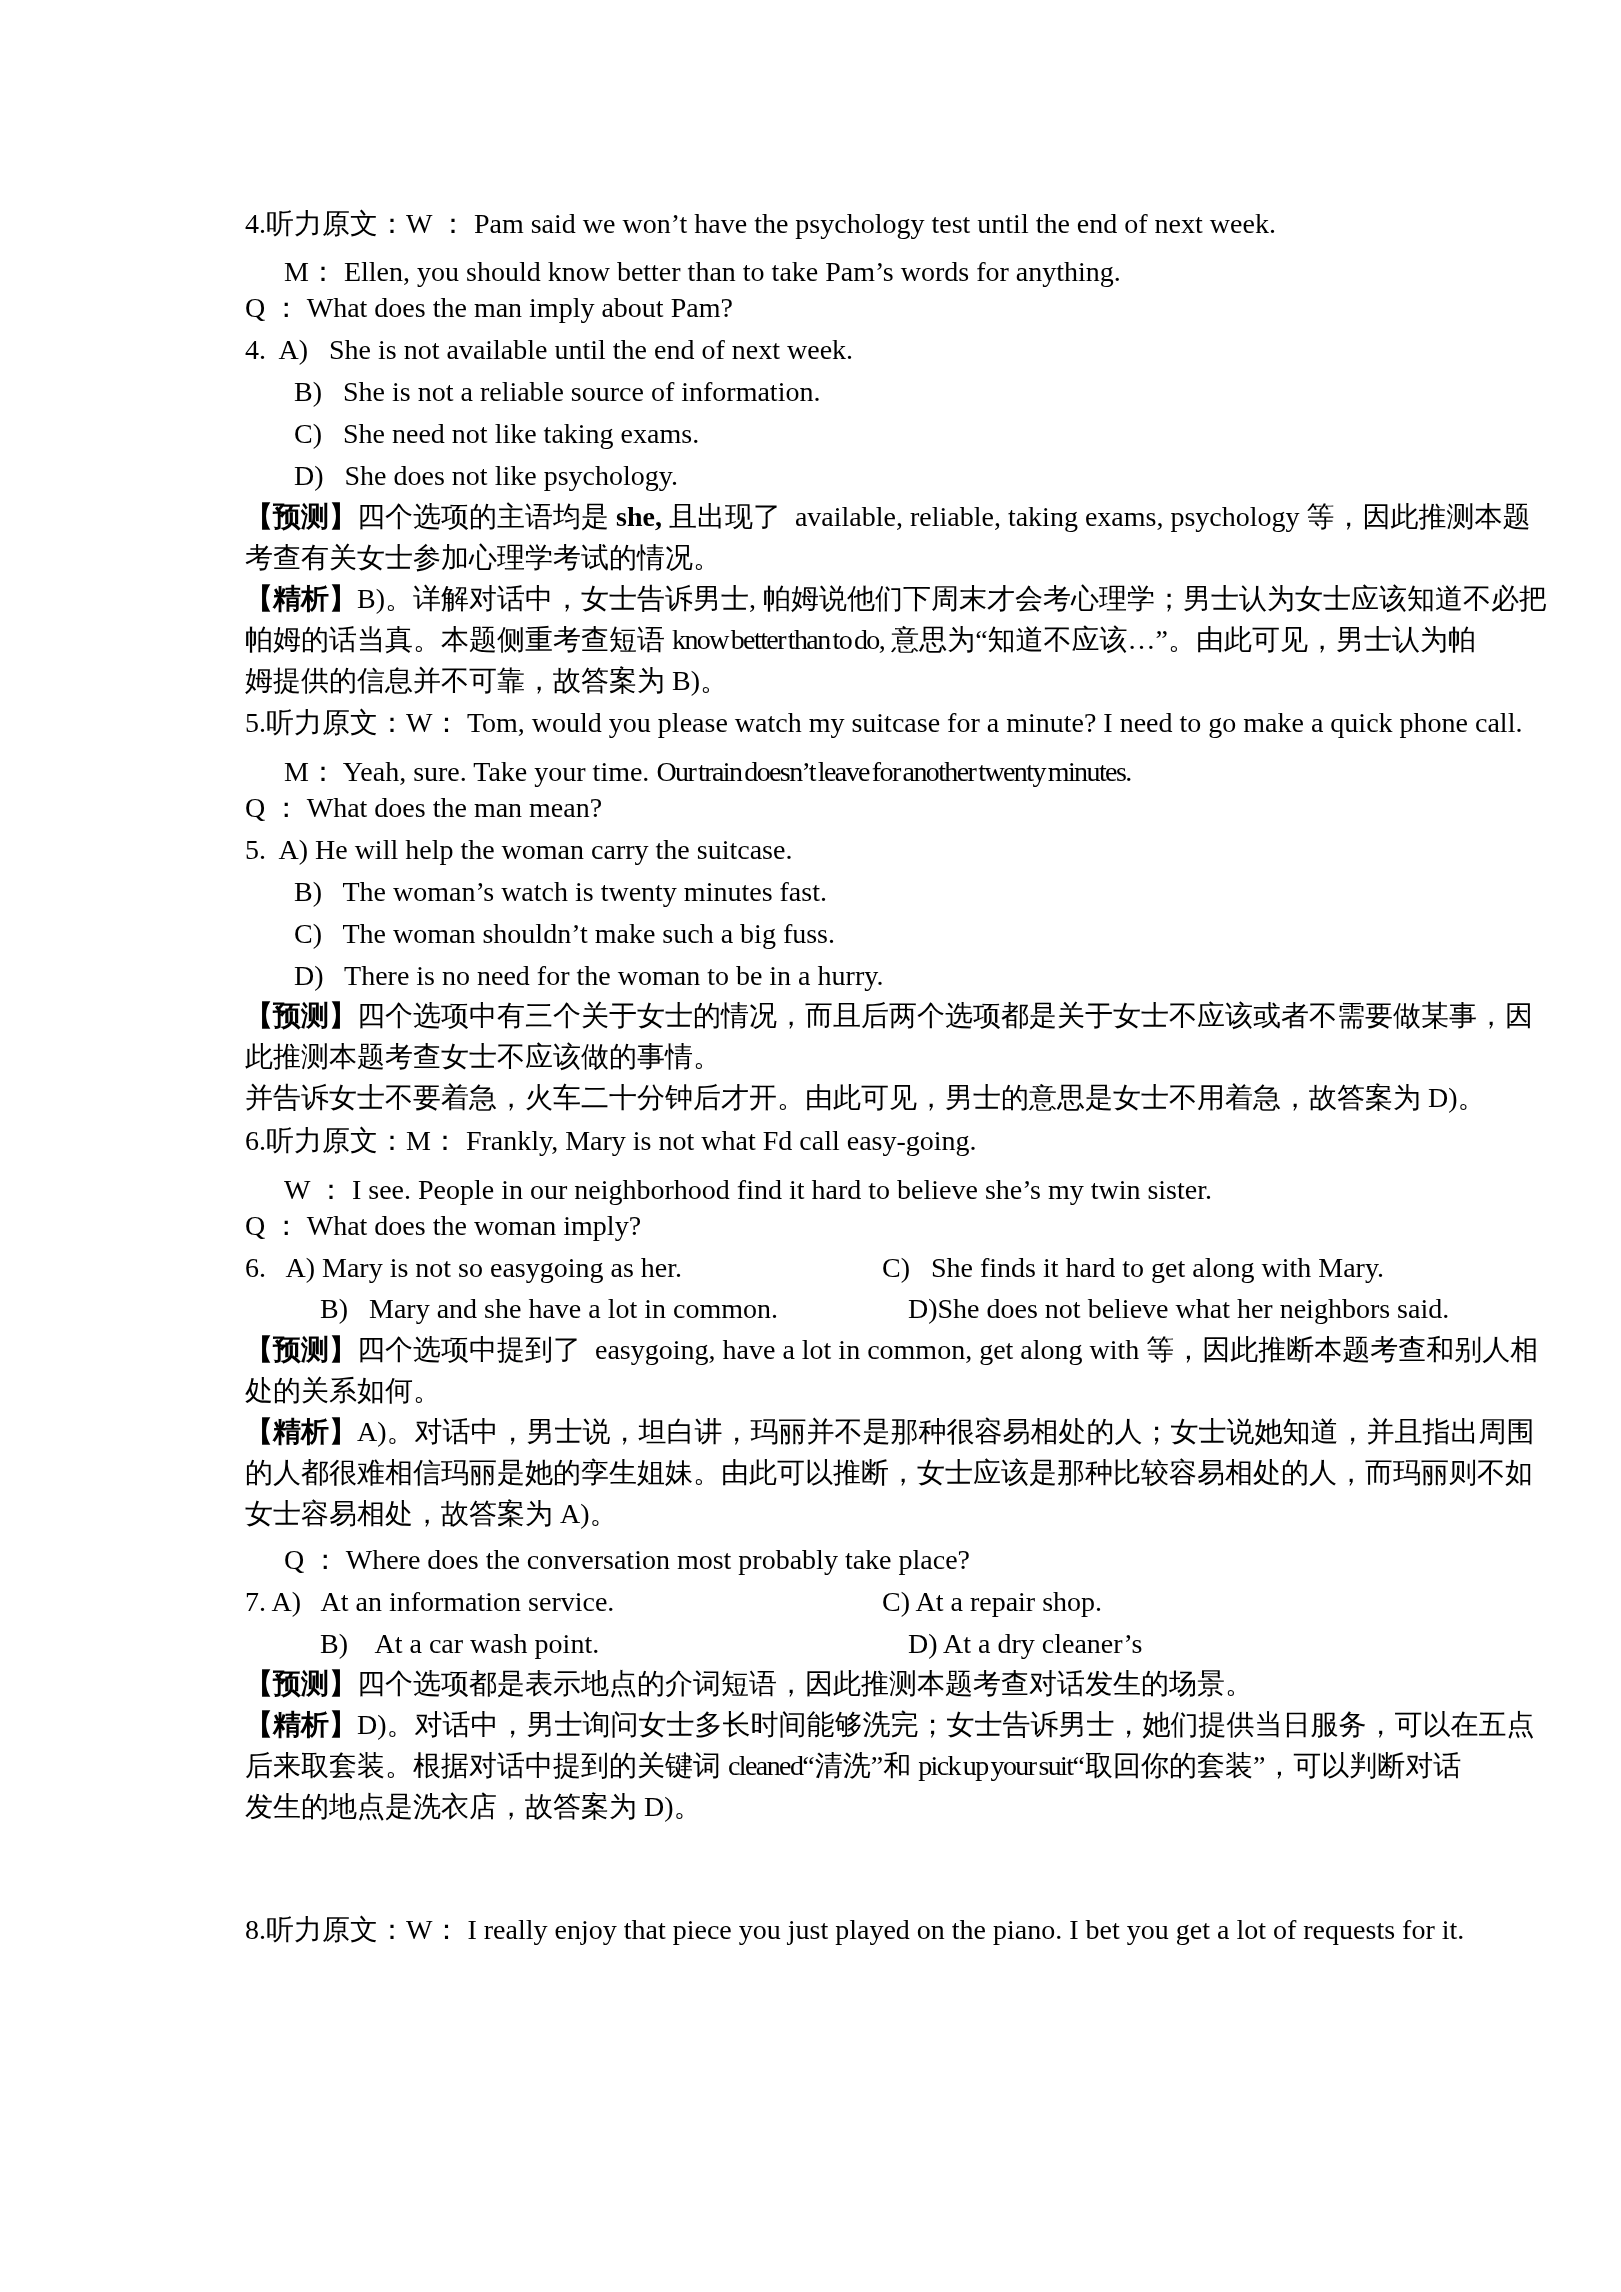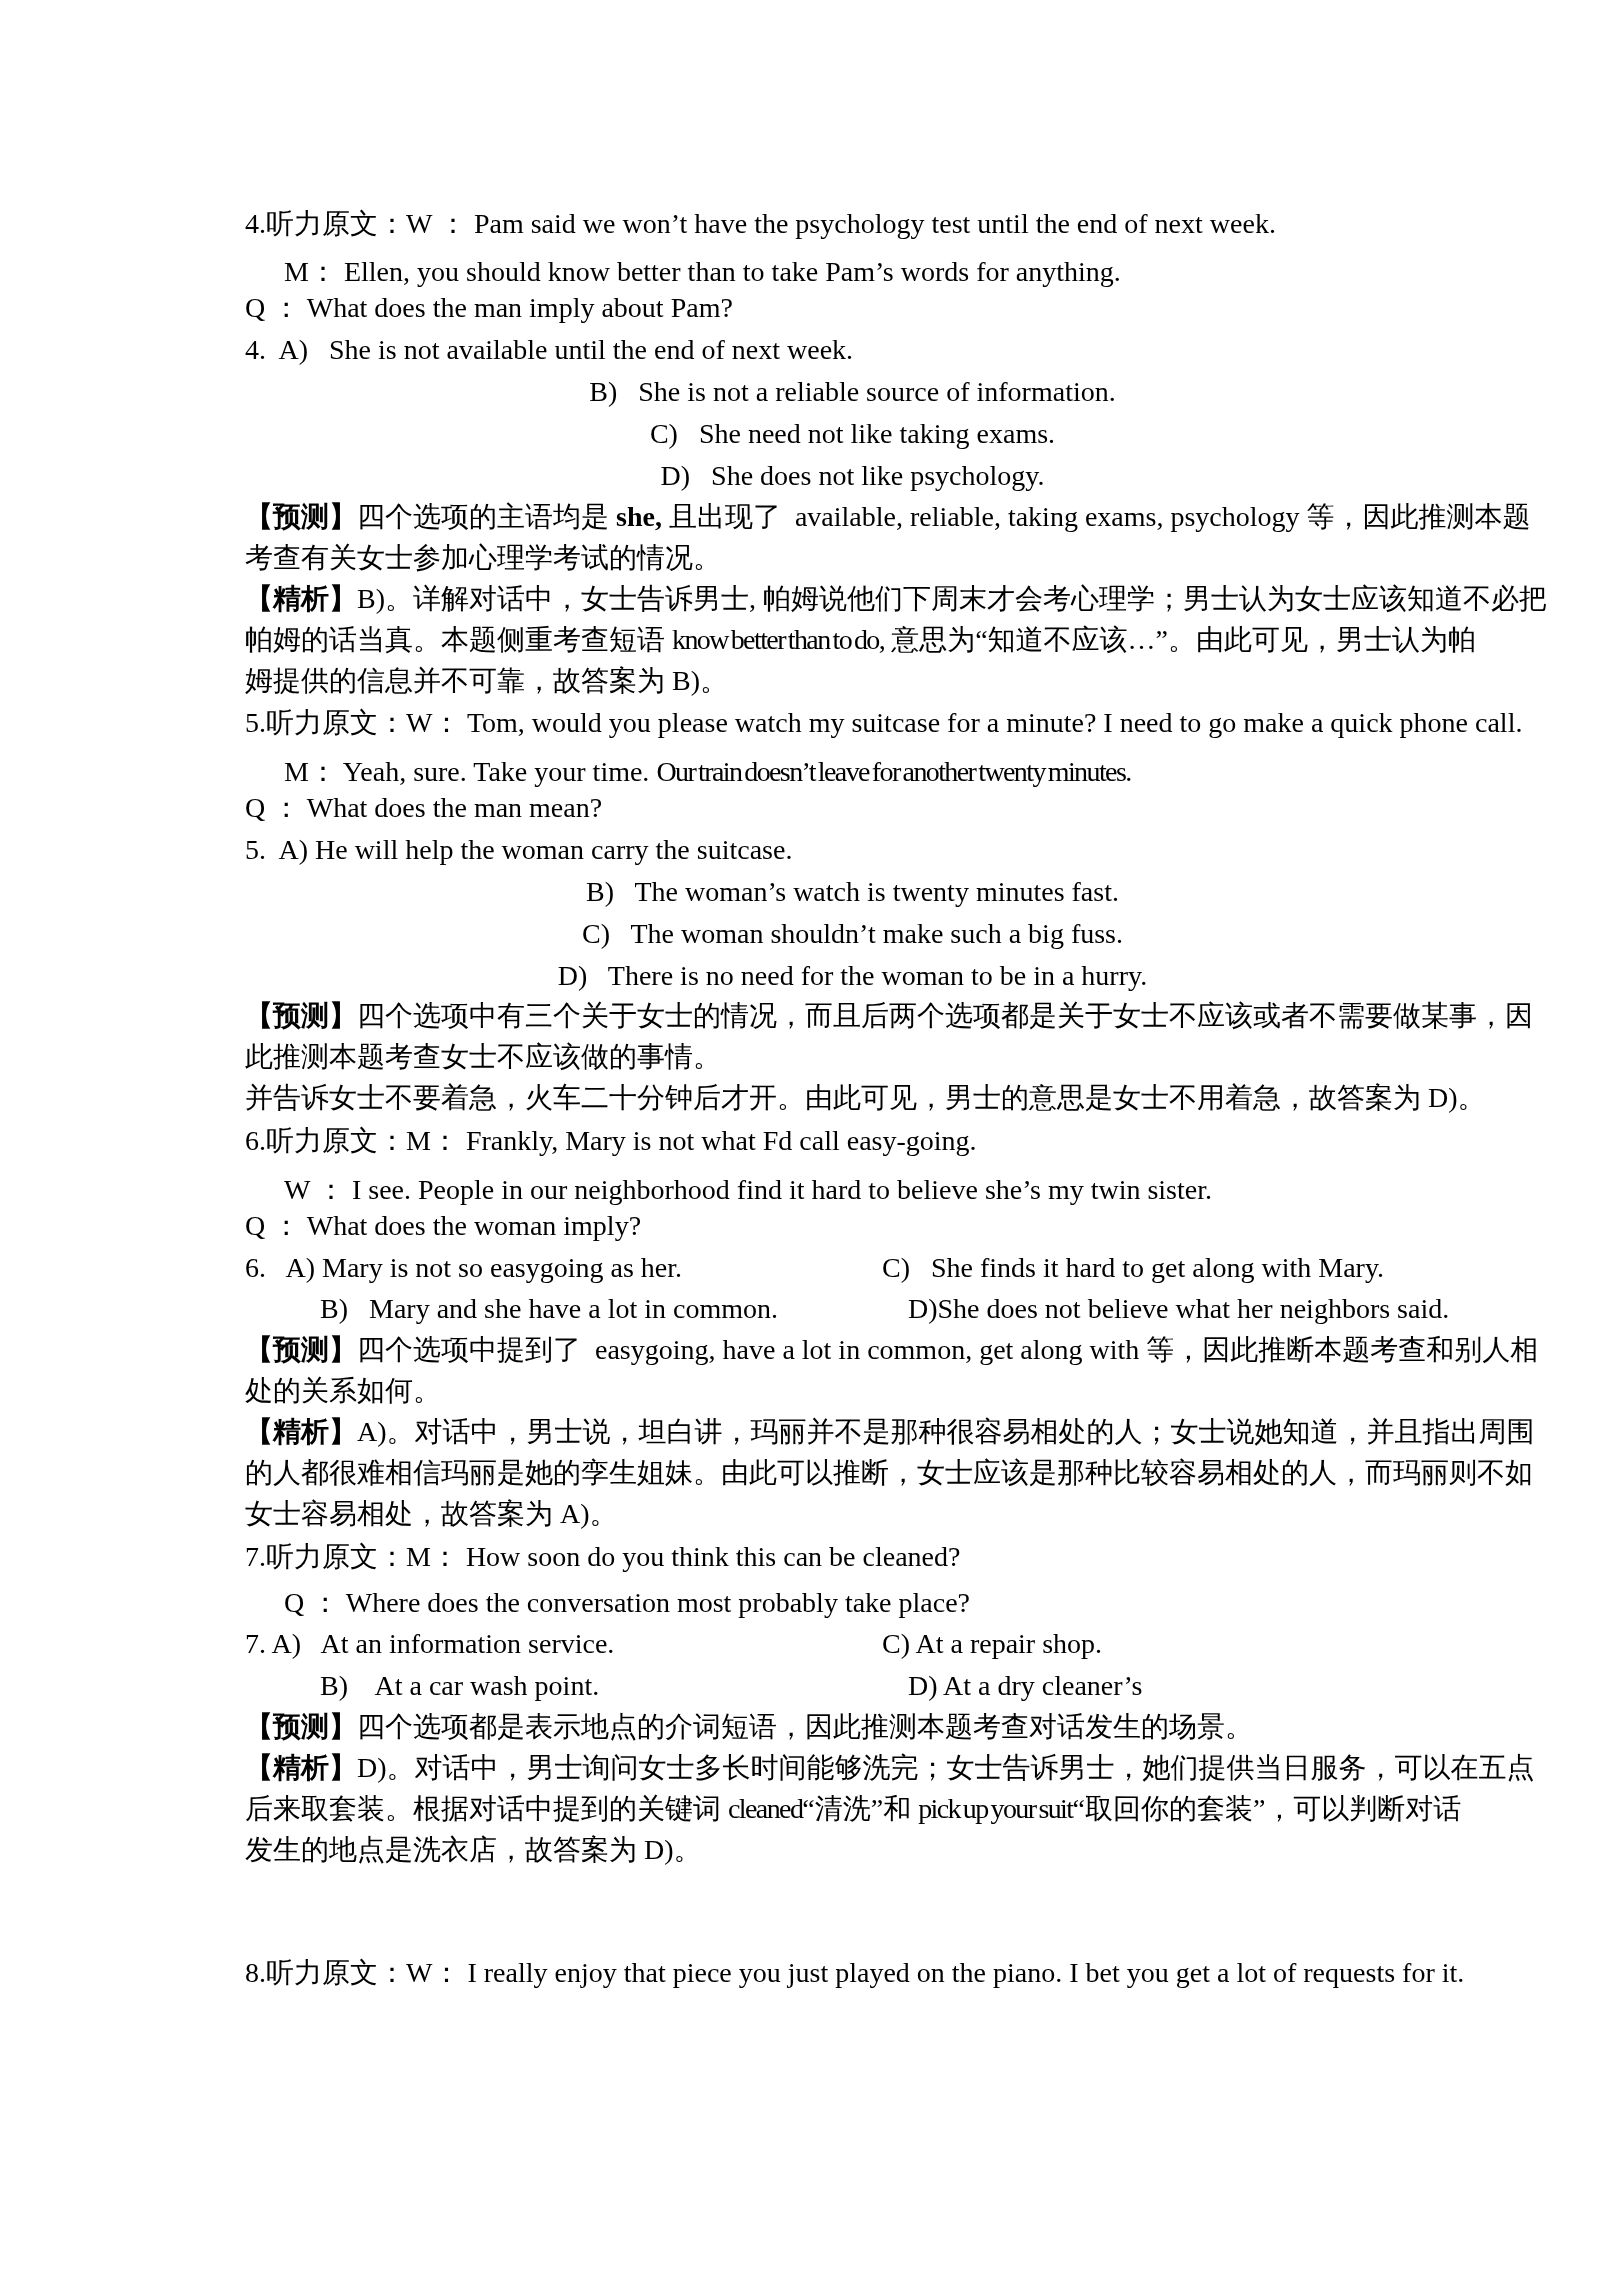--- a/index.html
+++ b/index.html
@@ -12,21 +12,21 @@
   .ln {
     position:relative; white-space:pre;
     font-size:28px; line-height:35px; color:#000;
   }
   
   .k-head    { margin-top:7.8px; }
   .k-dialog  { margin-top:13.7px; margin-left:39px; }
   .k-q       { margin-top:1px; }
   .k-q2      { margin-top:10.8px; margin-left:39px; }
   .k-opt1    { margin-top:6.9px; }
-  .k-opt     { margin-top:6.9px; margin-left:49px;text-align:center; }
+  .k-opt     { margin-top:6.9px; margin-left:49px; }
   .k-optpair1{ margin-top:6.9px; }
   .k-optpair { margin-top:6.9px; margin-left:75px; }
   .k-pred    { margin-top:5.9px; }
   .k-ana     { margin-top:5.9px; }
   .k-cont    { margin-top:5.9px; }
   .gap       { margin-top:88px; }
   
   .b { font-weight:bold; }
   .c { letter-spacing:-1.6px; word-spacing:-2.5px; }
   
@@ -64,21 +64,20 @@
       <div class="ln k-head"><span class="">6.听力原文：M： Frankly, Mary is not what Fd call easy-going.</span></div>
       <div class="ln k-dialog"><span class="">W ： I see. People in our neighborhood find it hard to believe she’s my twin sister.</span></div>
       <div class="ln k-q"><span class="">Q ： What does the woman imply?</span></div>
       <div class="ln k-optpair1"><span class="">6.   A) Mary is not so easygoing as her.</span><span class="col2"><span class="">C)   She finds it hard to get along with Mary.</span></span></div>
       <div class="ln k-optpair"><span class="">B)   Mary and she have a lot in common.</span><span class="col2"><span class="">D)She does not believe what her neighbors said.</span></span></div>
       <div class="ln k-pred"><span class="b ">【预测】</span><span class="">四个选项中提到了  easygoing, have a lot in common, get along with 等，因此推断本题考查和别人相</span></div>
       <div class="ln k-cont"><span class="">处的关系如何。</span></div>
       <div class="ln k-ana"><span class="b ">【精析】</span><span class="">A)。对话中，男士说，坦白讲，玛丽并不是那种很容易相处的人；女士说她知道，并且指出周围</span></div>
       <div class="ln k-cont"><span class="">的人都很难相信玛丽是她的孪生姐妹。由此可以推断，女士应该是那种比较容易相处的人，而玛丽则不如</span></div>
       <div class="ln k-cont"><span class="">女士容易相处，故答案为 A)。</span></div>
-      <div class="ln k-head"><span class="">7.听力原文：M： How soon do you think this can be cleaned?</span></div>
       <div class="ln k-q2"><span class="">Q ： Where does the conversation most probably take place?</span></div>
       <div class="ln k-optpair1"><span class="">7. A)   At an information service.</span><span class="col2"><span class="">C) At a repair shop.</span></span></div>
       <div class="ln k-optpair"><span class="">B)    At a car wash point.</span><span class="col2"><span class="">D) At a dry cleaner’s</span></span></div>
       <div class="ln k-pred"><span class="b ">【预测】</span><span class="">四个选项都是表示地点的介词短语，因此推测本题考查对话发生的场景。</span></div>
       <div class="ln k-ana"><span class="b ">【精析】</span><span class="">D)。对话中，男士询问女士多长时间能够洗完；女士告诉男士，她们提供当日服务，可以在五点</span></div>
       <div class="ln k-cont"><span class="">后来取套装。根据对话中提到的关键词 </span><span class="c">cleaned</span><span class="">“清洗”和 </span><span class="c">pick up your suit</span><span class="">“取回你的套装”，可以判断对话</span></div>
       <div class="ln k-cont"><span class="">发生的地点是洗衣店，故答案为 D)。</span></div>
       <div class="ln k-head gap"><span class="">8.听力原文：W： I really enjoy that piece you just played on the piano. I bet you get a lot of requests for it.</span></div>
     </div>
 </div>

